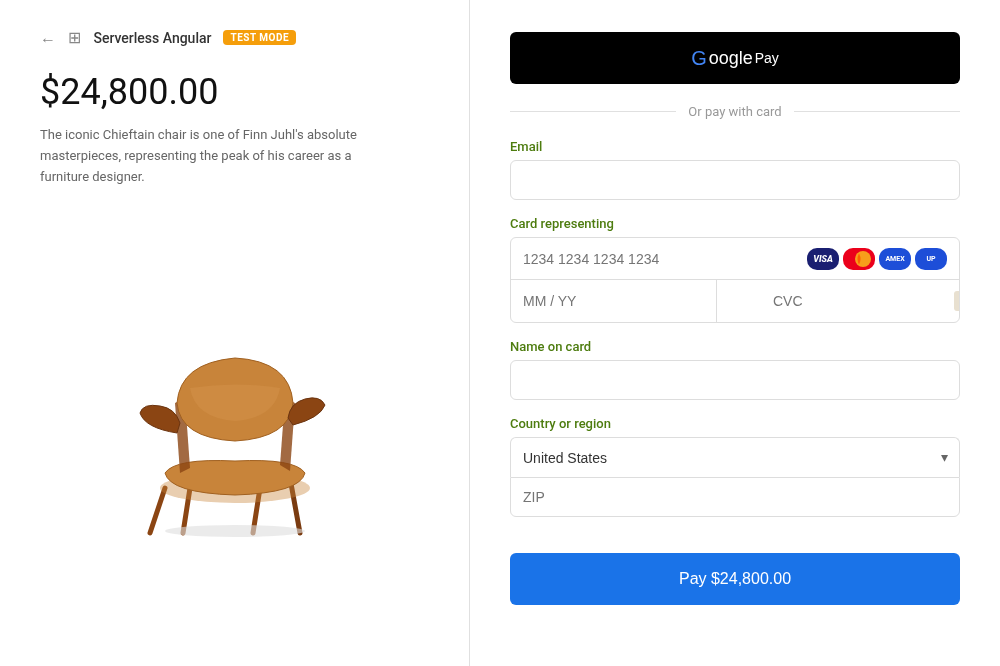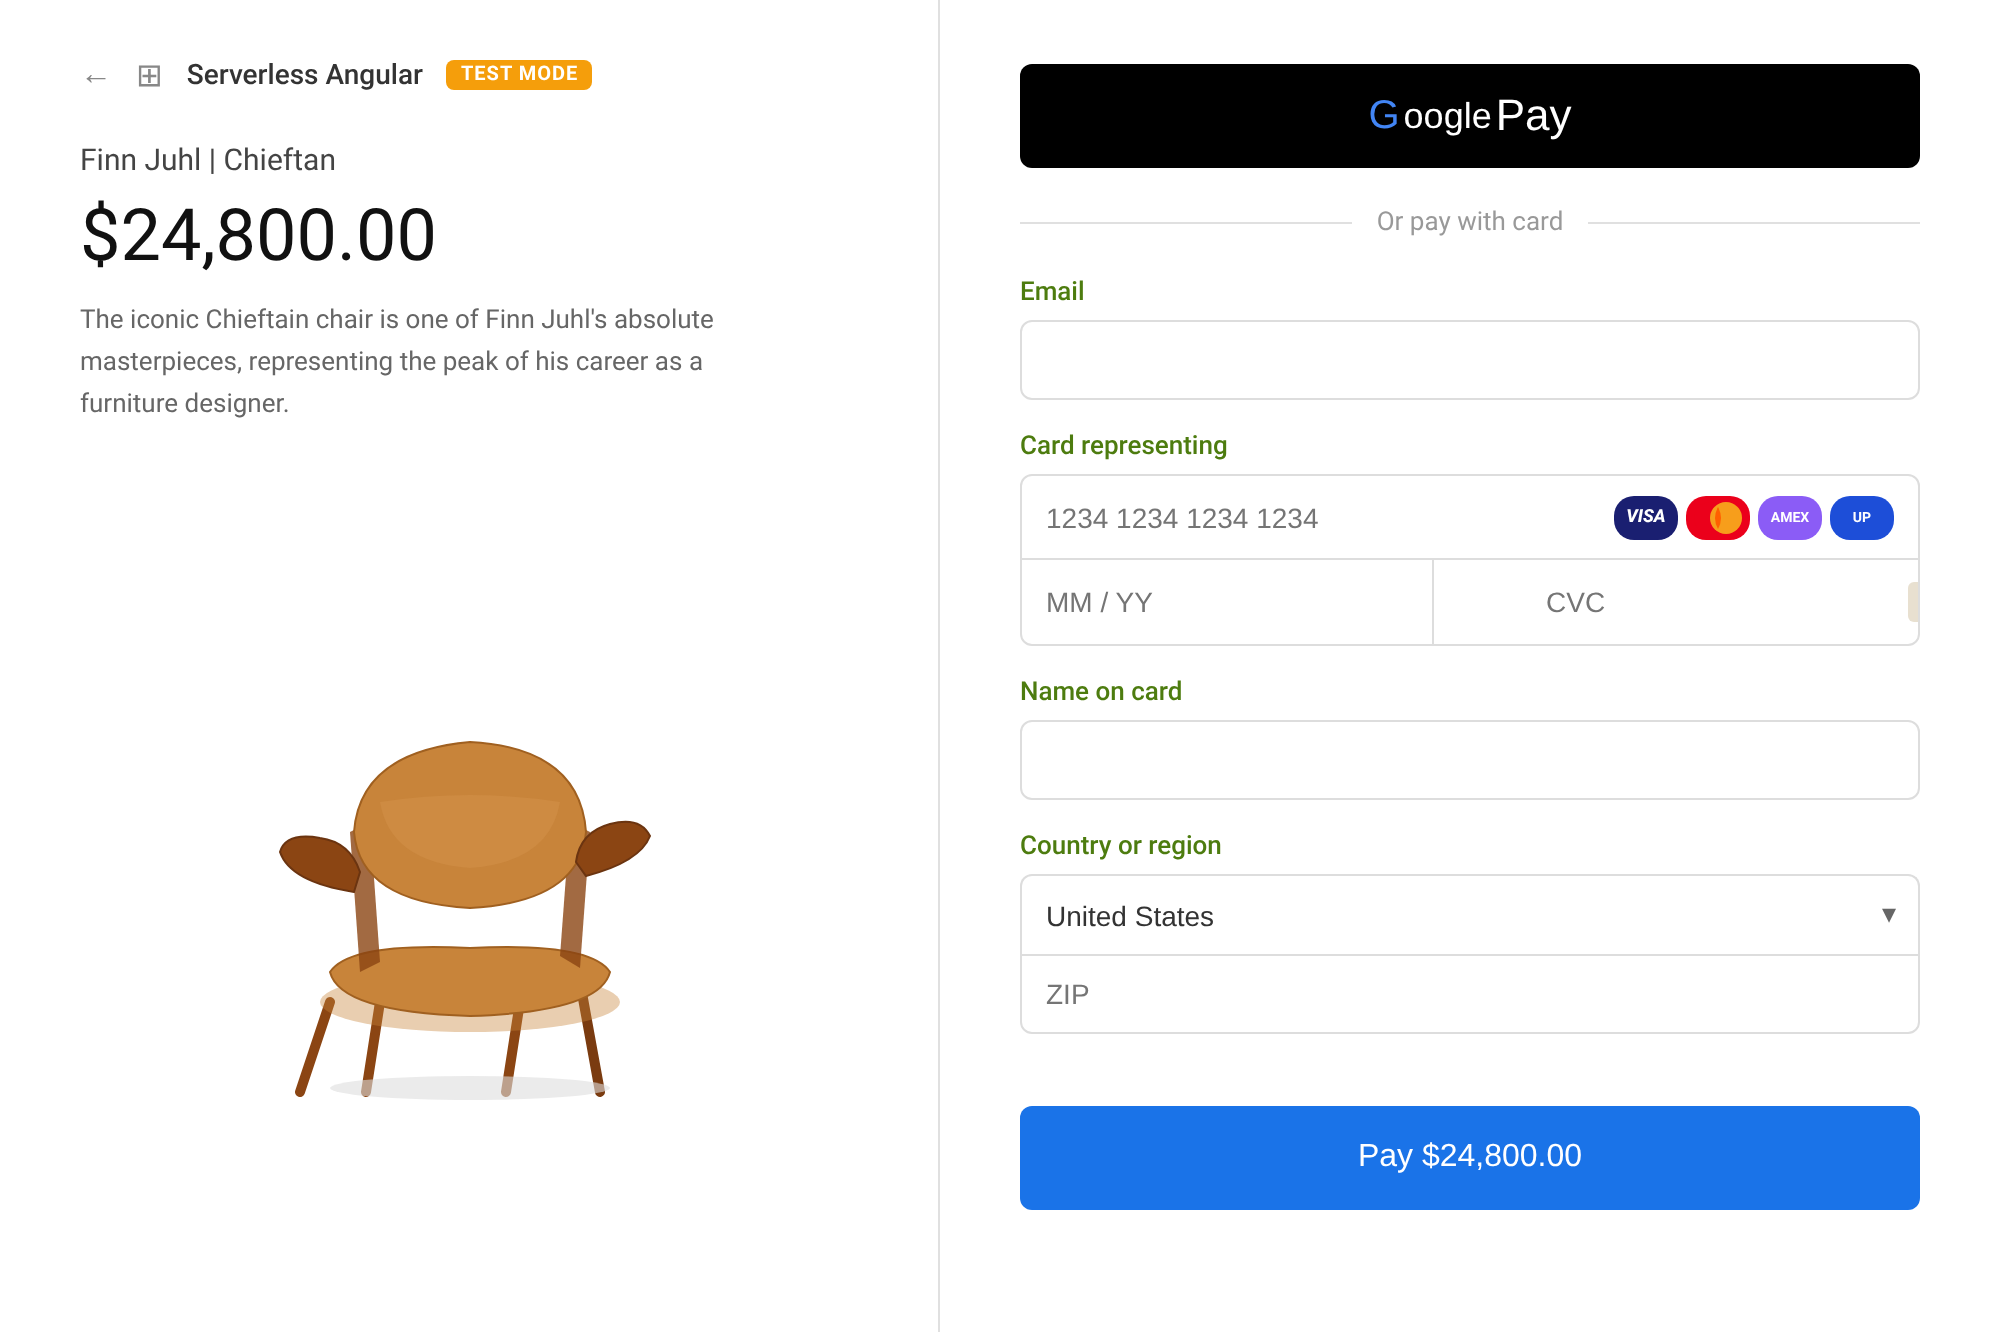--- a/index.html
+++ b/index.html
@@ -238,21 +238,21 @@
       font-weight: 800;
     }
 
     .mc-icon {
       background: #eb001b;
       position: relative;
       overflow: hidden;
     }
 
     .amex-icon {
-      background: #8b5cf6;
+      background: #1d4ed8;
       color: #fff;
       font-size: 7px;
       font-weight: 700;
     }
 
     .union-icon {
       background: #1d4ed8;
       color: #fff;
       font-size: 7px;
     }
@@ -386,21 +386,20 @@
 
 <div class="left-panel">
 
   <div class="nav-bar">
     <button class="nav-back">←</button>
     <span class="nav-grid">⊞</span>
     <span class="nav-title">Serverless Angular</span>
     <span class="test-mode-badge">TEST MODE</span>
   </div>
 
-  <div class="product-name">Finn Juhl | Chieftan</div>
   <div class="product-price">$24,800.00</div>
   <div class="product-description">The iconic Chieftain chair is one of Finn Juhl's absolute masterpieces, representing the peak of his career as a furniture designer.</div>
 
   <div class="product-image-container">
 
     <svg class="chair-image" viewBox="0 0 260 240" xmlns="http://www.w3.org/2000/svg">
 
       <line x1="60" y1="185" x2="45" y2="230" stroke="#8B4513" stroke-width="5" stroke-linecap="round"></line>
       <line x1="85" y1="185" x2="78" y2="230" stroke="#8B4513" stroke-width="5" stroke-linecap="round"></line>
 
@@ -426,21 +425,21 @@
   </div>
 
 </div>
 
 <div class="right-panel">
 
   <button class="gpay-button">
     <span class="gpay-logo">
       <span class="g-blue">G</span>
         <span style="color:#fff; font-size:18px; font-weight:400;">oogle </span>
-        <span style="color:#fff; font-size:22px; font-weight:400;">Pay</span>
+        <span style="color:#fff; font-size:14px; font-weight:400;">Pay</span>
     </span>
   </button>
 
   <div class="divider-row">
     <div class="divider-line"></div>
     <span class="divider-text">Or pay with card</span>
     <div class="divider-line"></div>
   </div>
 
   <div class="field-group">

